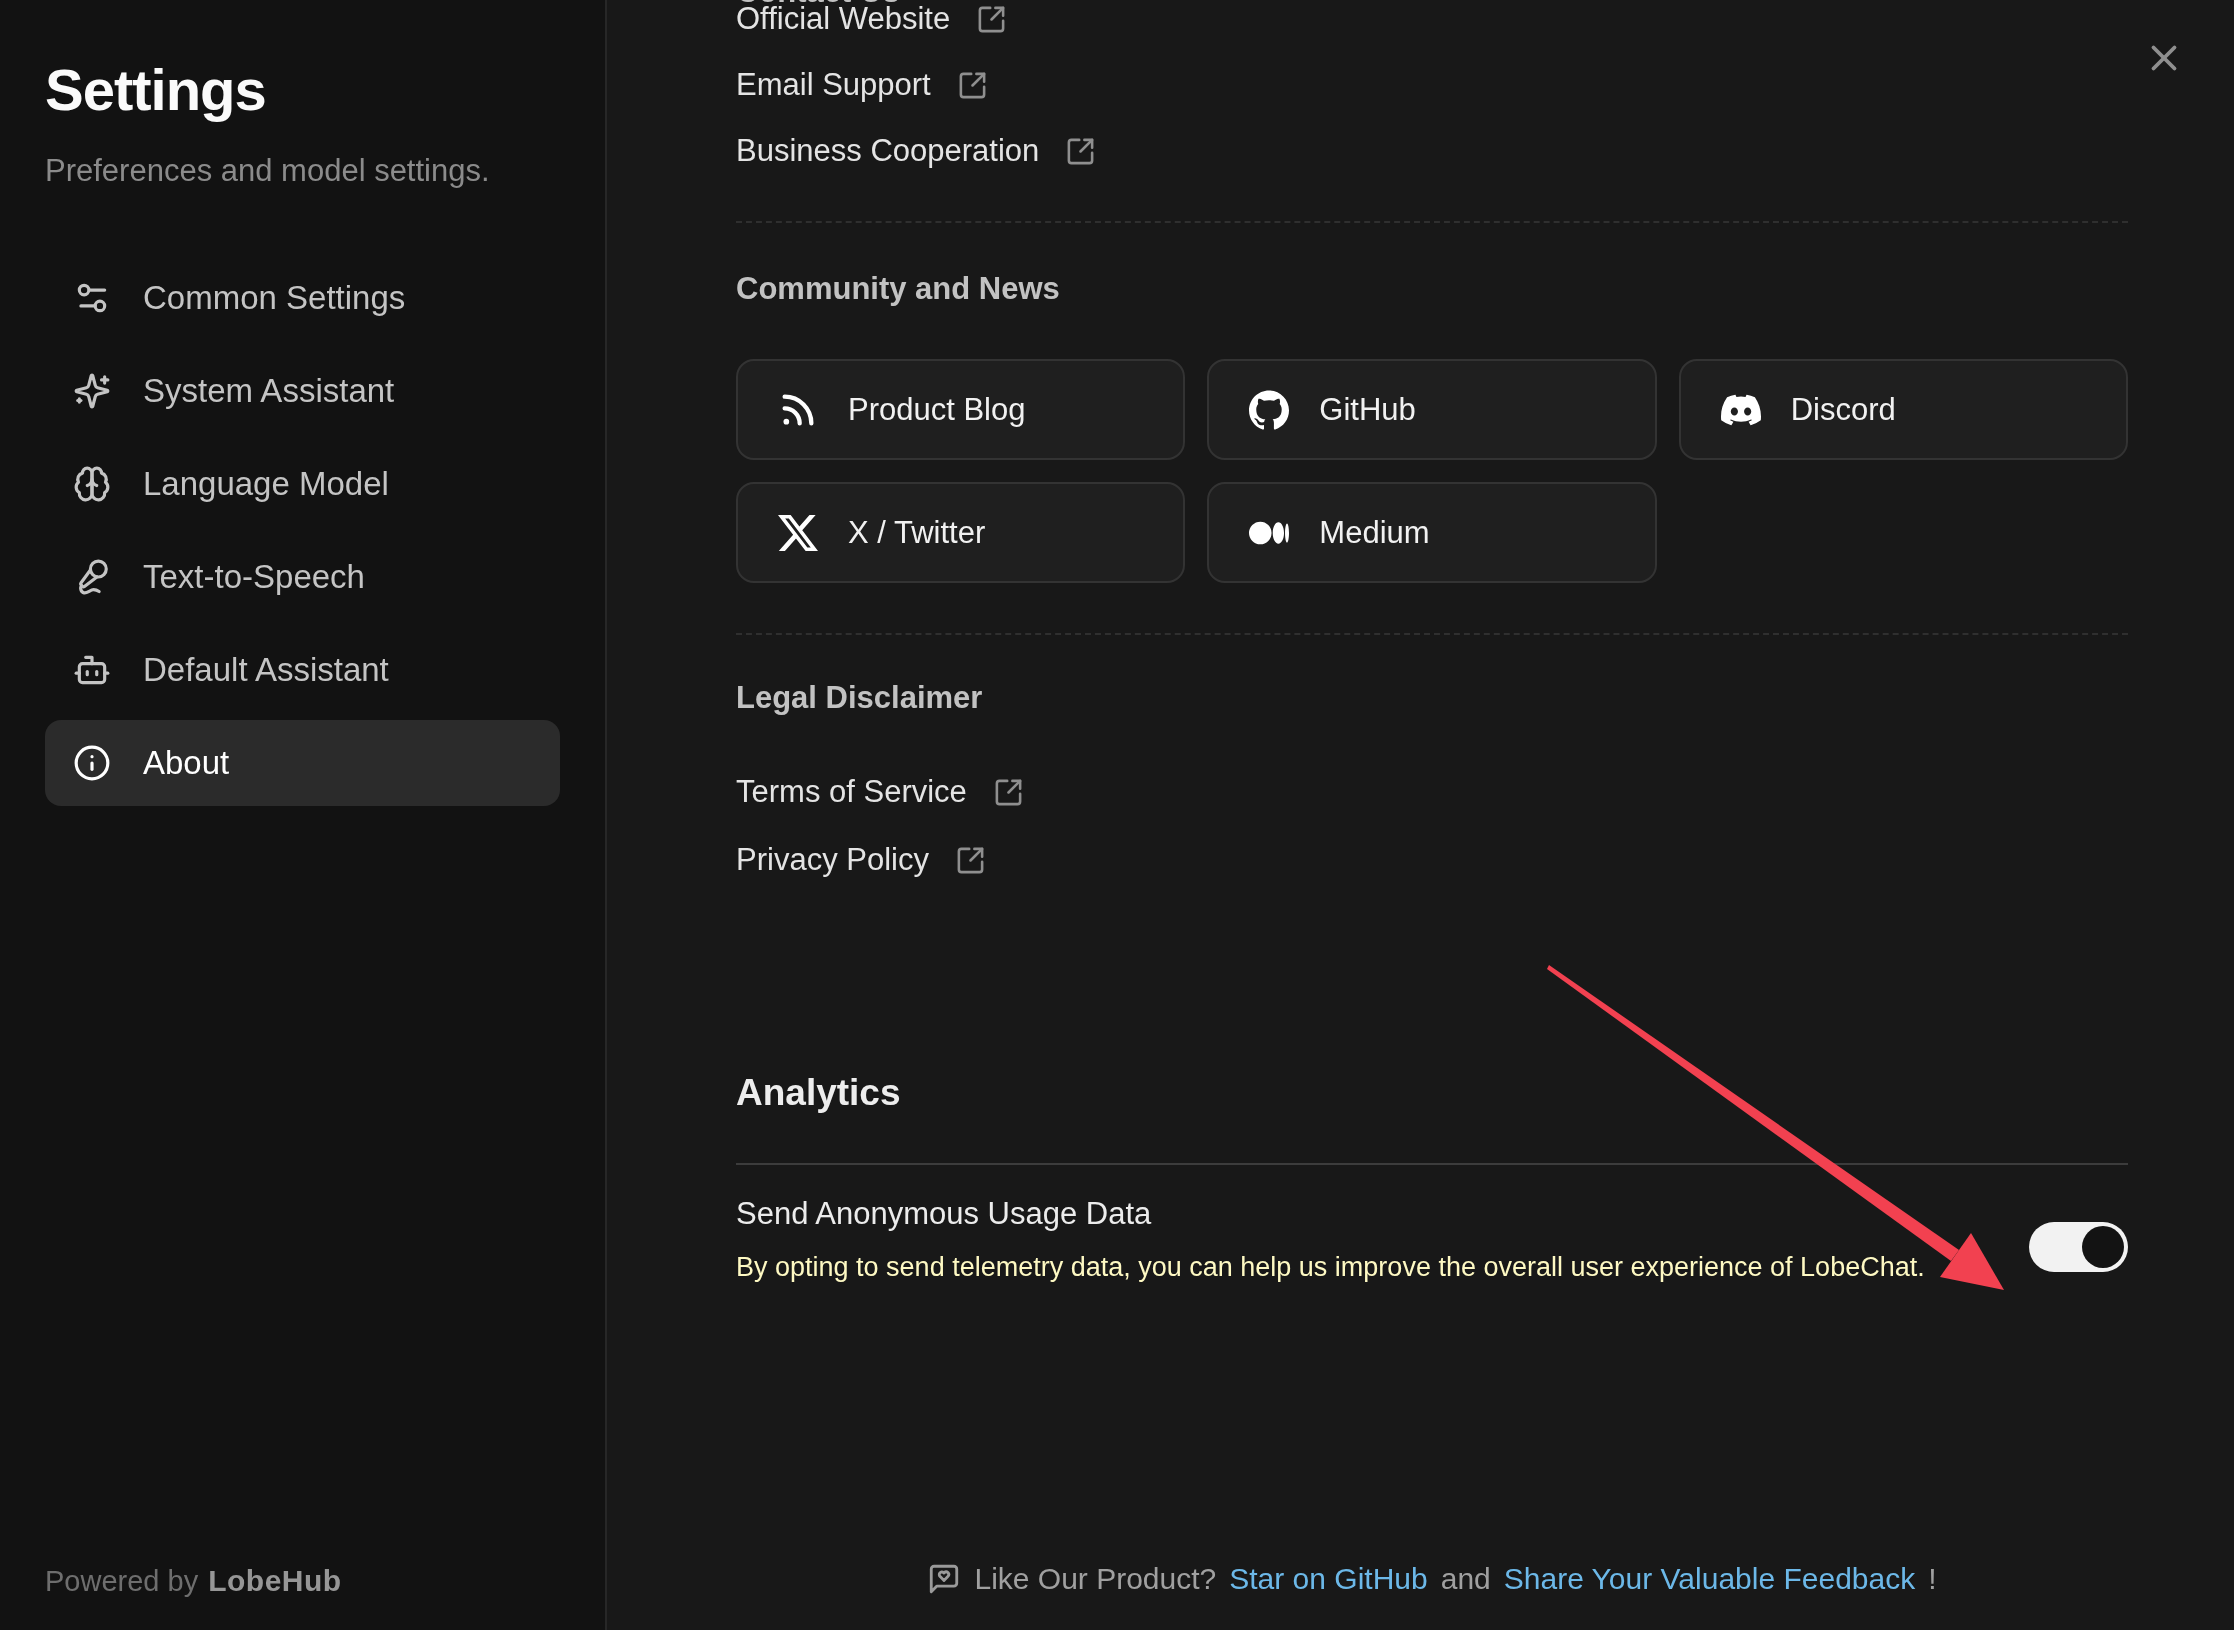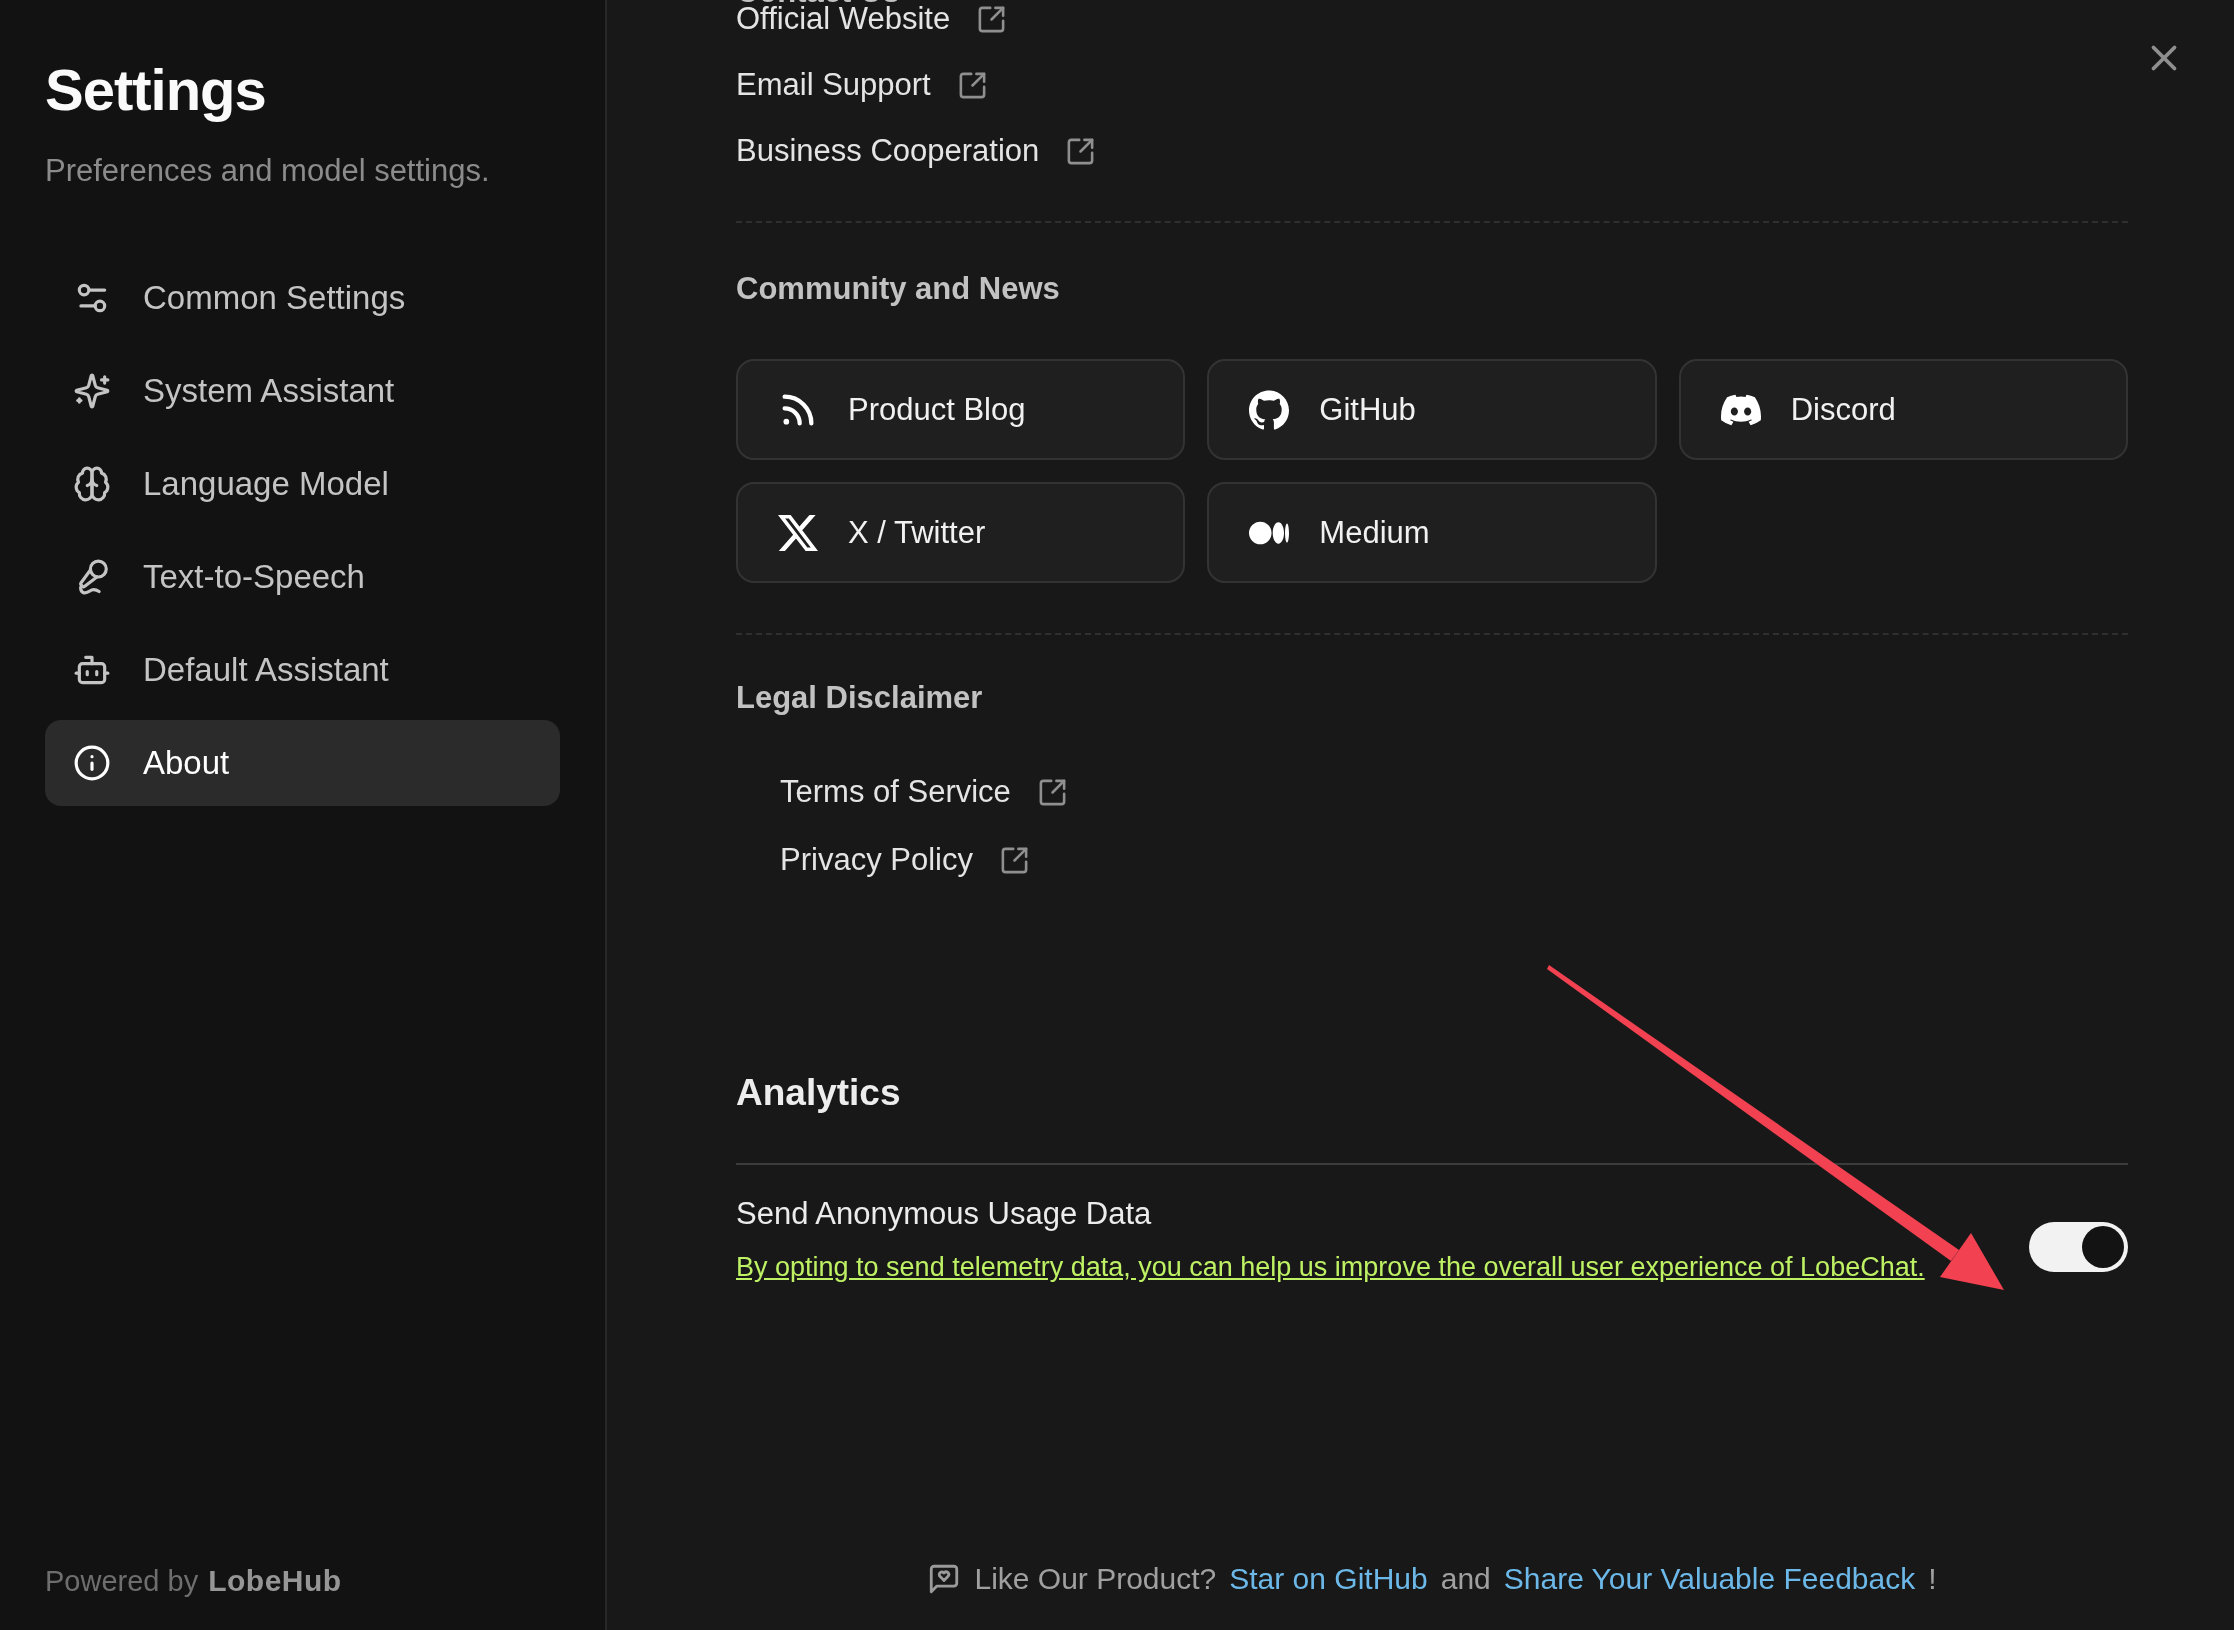--- a/index.html
+++ b/index.html
@@ -42,26 +42,26 @@
   .btn-grid{margin-top:50px;display:grid;grid-template-columns:repeat(3,1fr);gap:22px;}
   .comm-btn{
     height:101px;box-sizing:border-box;background:#1f1f1f;border:2px solid #333333;
     border-radius:18px;display:flex;align-items:center;gap:30px;padding:8px 40px;
     font-size:31px;color:#f1f1f1;cursor:pointer;
   }
   .comm-btn svg{width:40px;height:40px;color:#ffffff;flex:0 0 auto;}
   .d2{margin-top:50px;}
   .h-legal{margin-top:43px;}
   .legal-links{padding-top:55px;}
-  .legal-links .link-row{margin-bottom:30px;margin-left:44px;}
+  .legal-links .link-row{margin-bottom:30px;}
   .h-analytics{margin-top:190px;font-size:37px;font-weight:700;color:#ededed;line-height:48px;}
   .d3{margin-top:46px;border-top:2px solid #3c3c3c;}
   .setting-row{margin-top:30px;display:flex;justify-content:space-between;}
   .setting-label{font-size:31px;color:#ececec;line-height:38px;}
-  .setting-desc{margin-top:18px;font-size:27px;color:#bef264;line-height:32px;text-decoration:underline;}
+  .setting-desc{margin-top:18px;font-size:27px;color:#fef9c3;line-height:32px;}
   .toggle{position:relative;width:99px;height:50px;border-radius:25px;background:#f2f2f2;
     margin-top:27px;flex:0 0 auto;cursor:pointer;}
   .toggle .knob{position:absolute;top:4px;right:4px;width:42px;height:42px;border-radius:50%;background:#131313;}
   .main-footer{position:absolute;left:0;right:0;bottom:34px;display:flex;align-items:center;
     justify-content:center;gap:13px;font-size:30px;color:#a0a0a0;}
   .main-footer svg{width:34px;height:34px;color:#9a9a9a;}
   .blue-link{color:#6cb8e8;cursor:pointer;}
   .arrow-overlay{position:absolute;left:0;top:0;width:2234px;height:1630px;pointer-events:none;}
 </style>
 </head>

